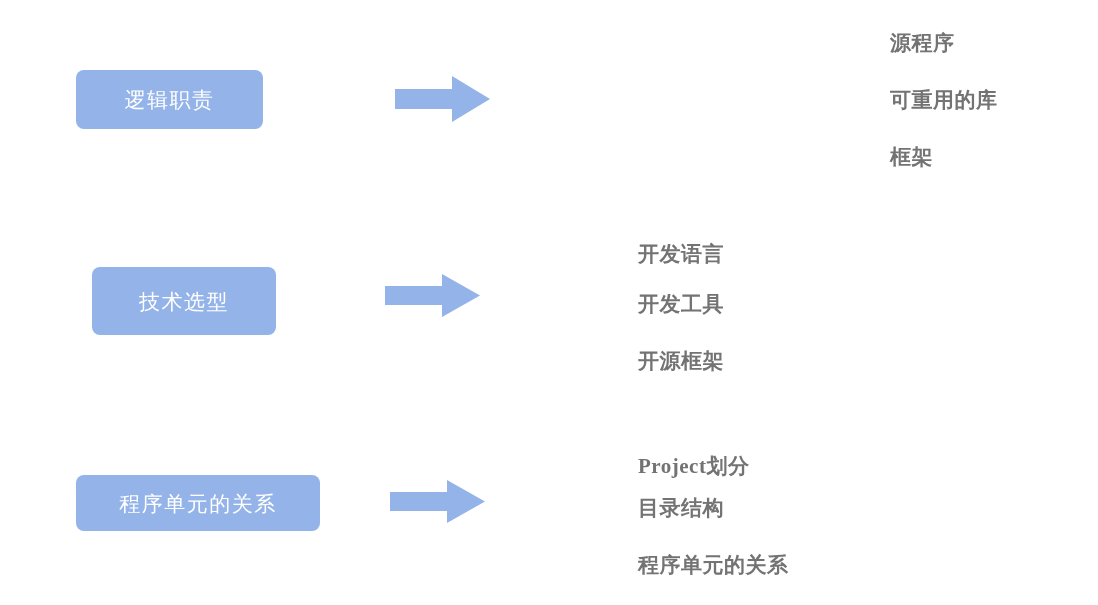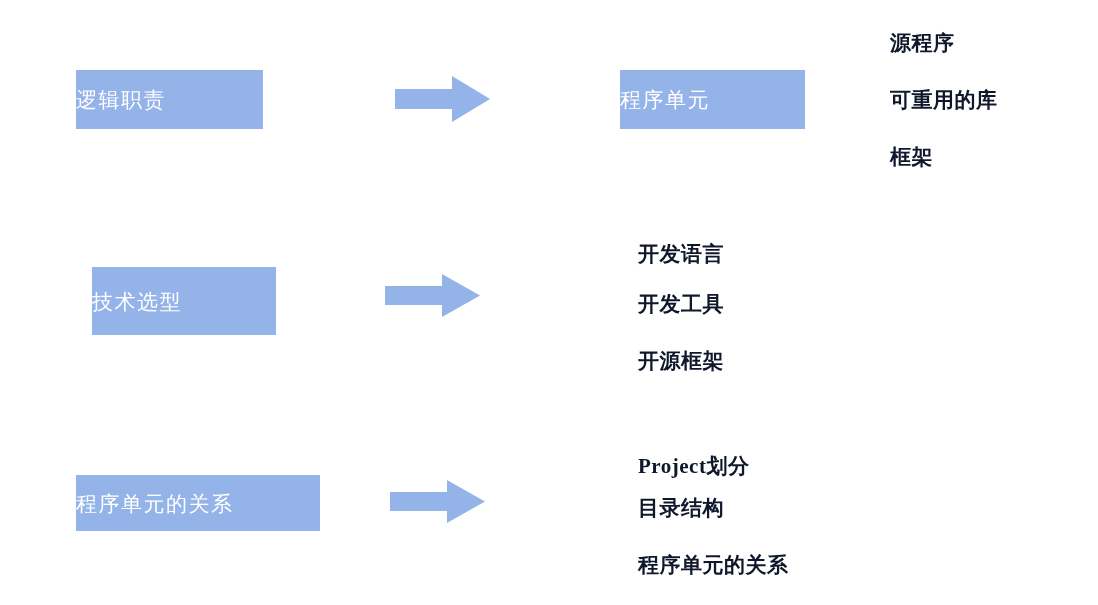--- a/index.html
+++ b/index.html
@@ -21,22 +21,23 @@
     height: 605px;
     background: #ffffff;
   }
 
   
   .node-box {
     position: absolute;
     background: #94b3e8;
     display: flex;
     align-items: center;
-    justify-content: flex-start;
+    justify-content: center;
     box-sizing: border-box;
+    border-radius: 8px;
   }
   .node-box .node-label {
     color: #ffffff;
     font-size: 21px;
     font-weight: 400;
     letter-spacing: 1.5px;
     line-height: 1;
     white-space: nowrap;
     text-align: center;
   }
@@ -47,21 +48,21 @@
   }
   .block-arrow svg {
     display: block;
     width: 100%;
     height: 100%;
   }
 
   
   .red-item {
     position: absolute;
-    color: #0f172a;
+    color: #737373;
     font-size: 21px;
     font-weight: bold;
     letter-spacing: 0.5px;
     line-height: 1;
     white-space: nowrap;
   }
 
   
   .row-group, .annotation-group {
     position: absolute;
@@ -81,23 +82,20 @@
   <div class="node-box" style="left:76px; top:70px; width:187px; height:59px;">
     <span class="node-label">逻辑职责</span>
   </div>
 
   <div class="block-arrow" style="left:395px; top:76px; width:95px; height:46px;">
     <svg viewBox="0 0 95 46" preserveAspectRatio="none" aria-hidden="true">
       <polygon points="0,13 57,13 57,0 95,23 57,46 57,33 0,33" fill="#94b3e8"></polygon>
     </svg>
   </div>
 
-  <div class="node-box" style="left:620px; top:70px; width:185px; height:59px;">
-    <span class="node-label">程序单元</span>
-  </div>
 
   <div class="annotation-group"></div>
   <div class="red-item" style="left:890px; top:32px;">源程序</div>
   <div class="red-item" style="left:890px; top:89px;">可重用的库</div>
   <div class="red-item" style="left:890px; top:146px;">框架</div>
 
   <div class="row-group"></div>
 
   <div class="node-box" style="left:92px; top:267px; width:184px; height:68px;">
     <span class="node-label">技术选型</span>

